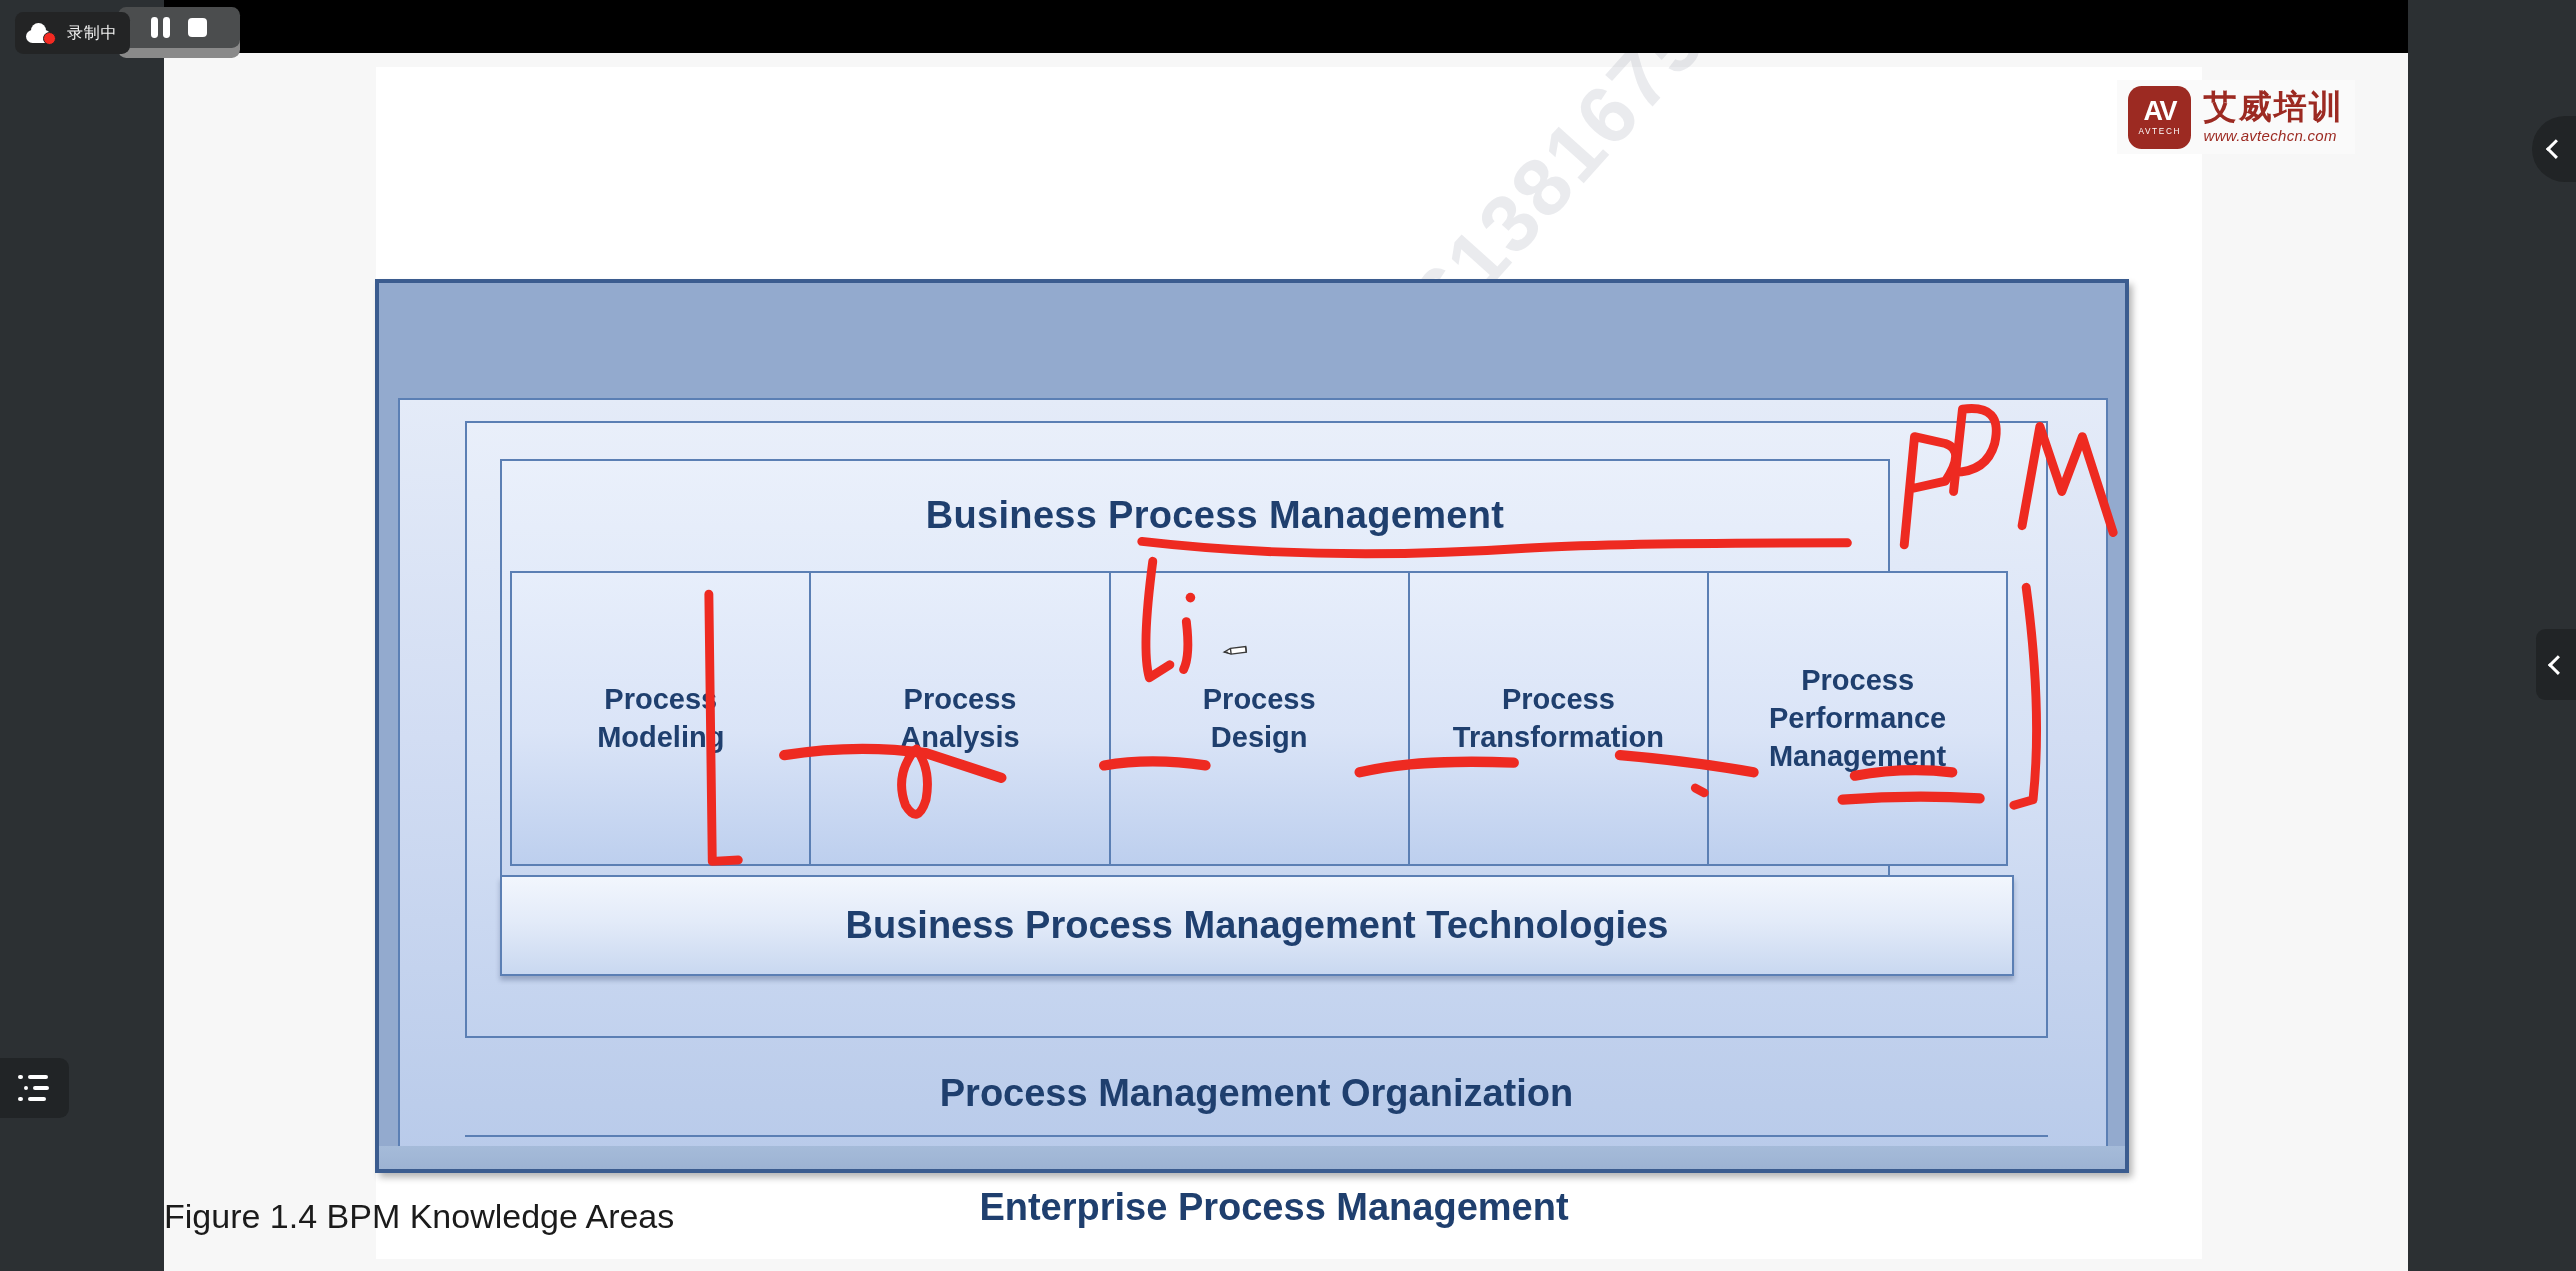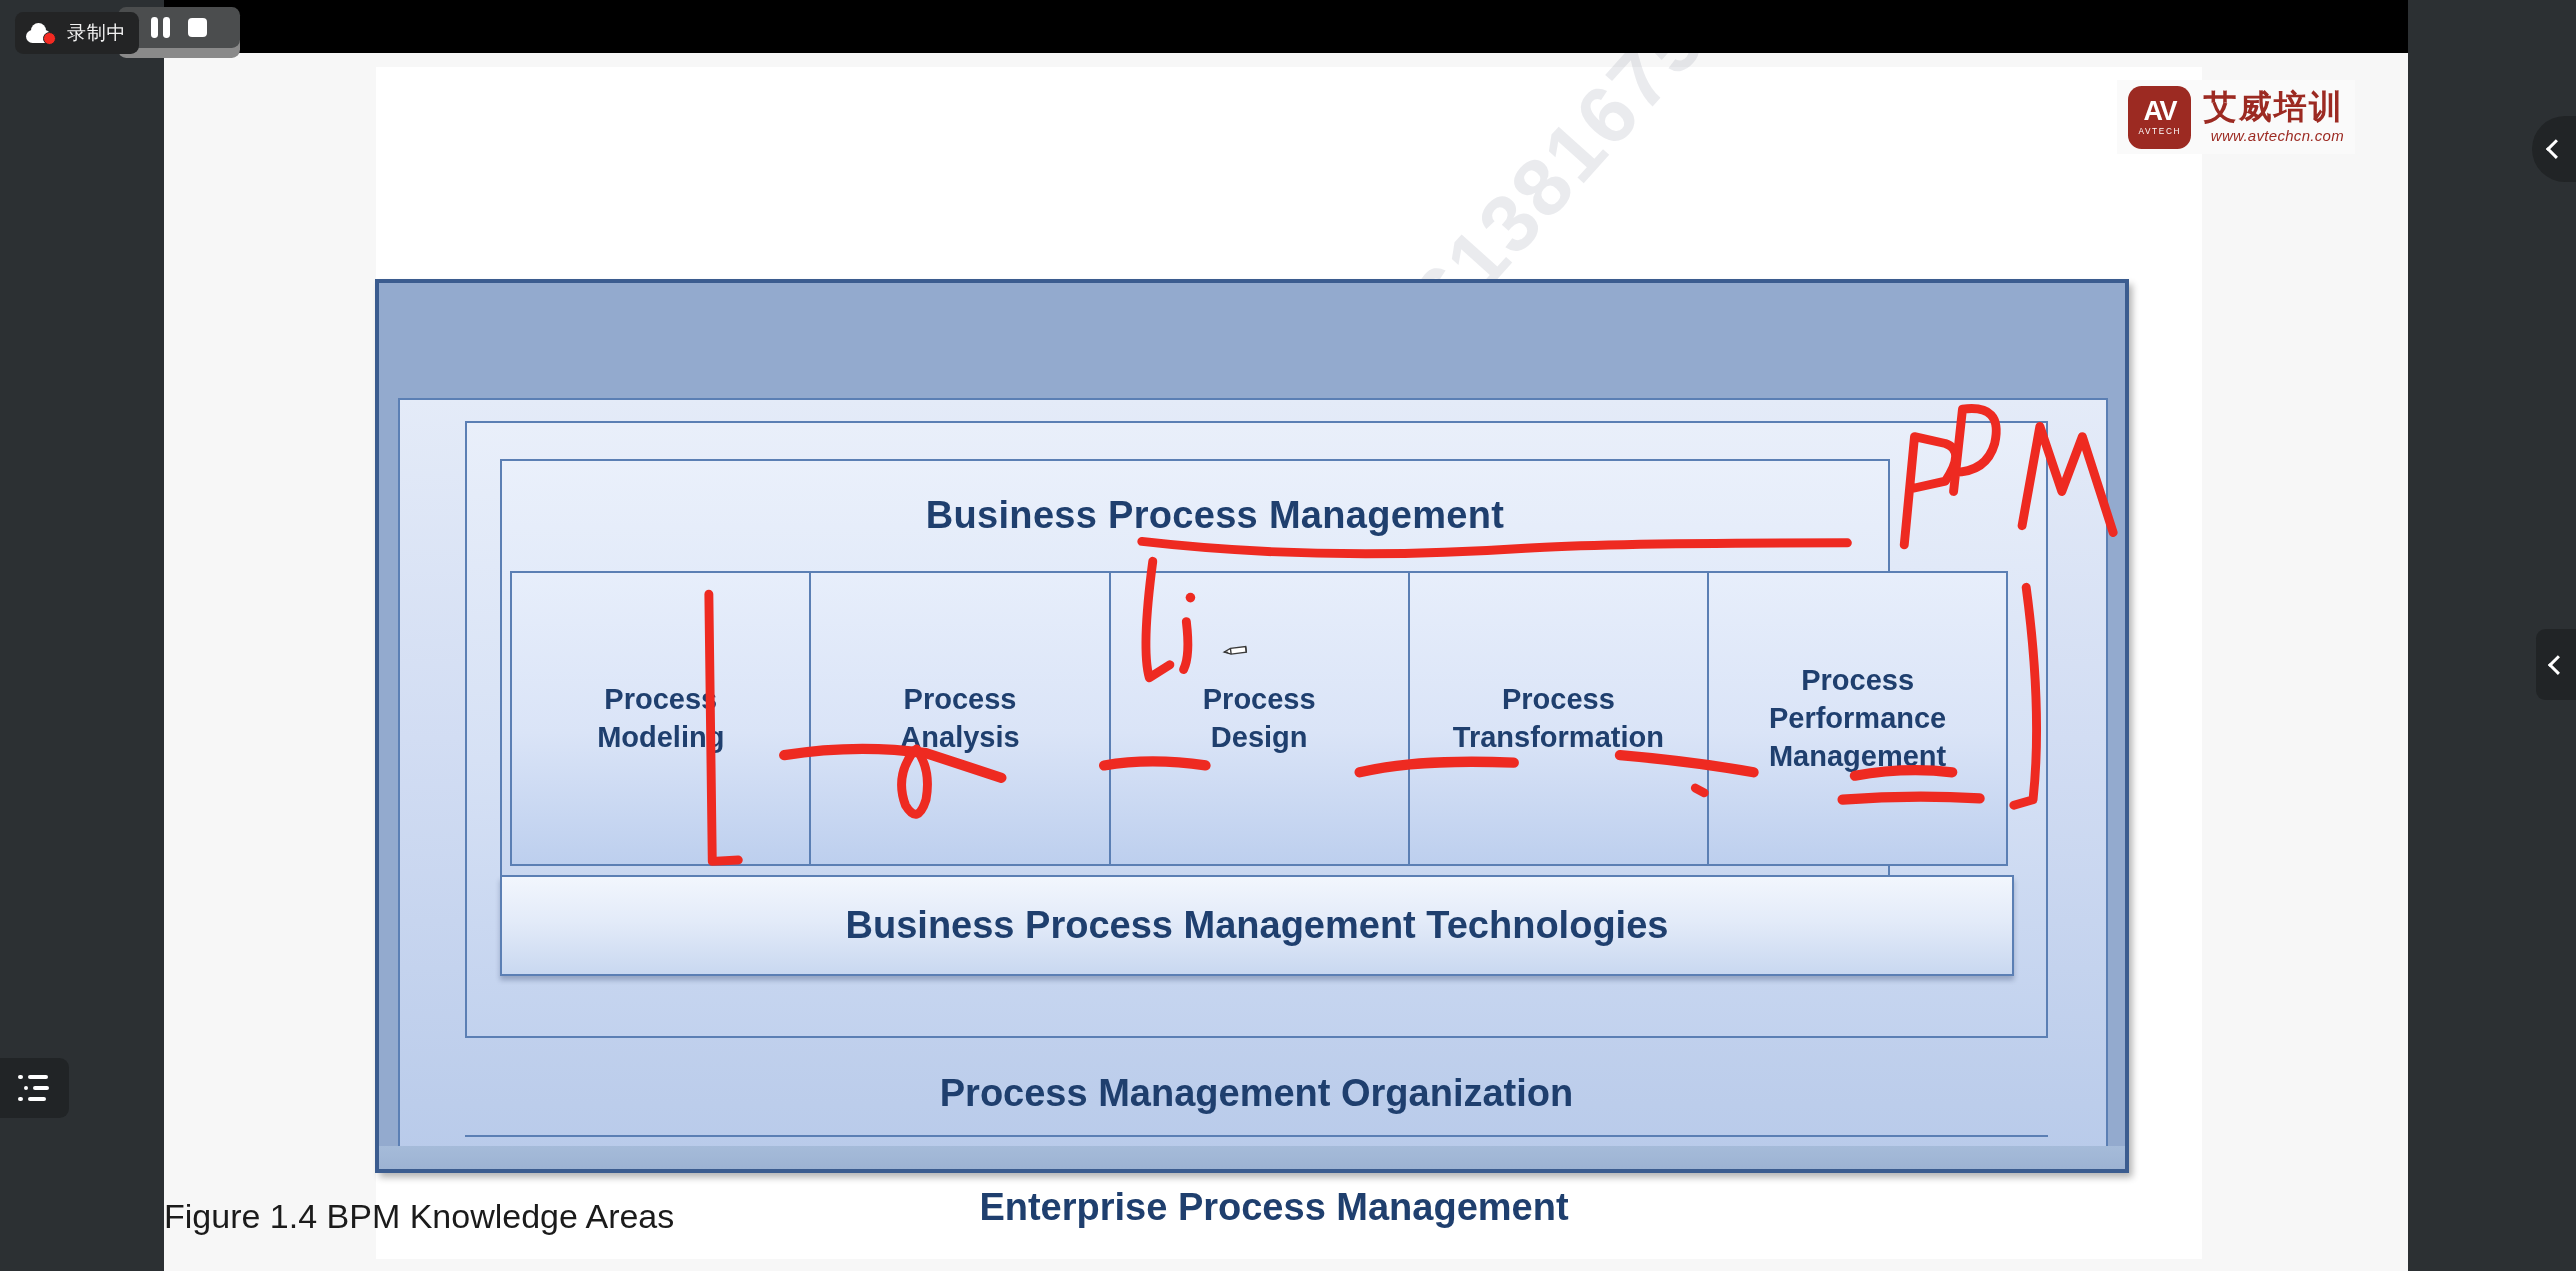--- a/index.html
+++ b/index.html
@@ -30,21 +30,21 @@
     background: #fff; border-radius: 7.5px;
   }
   .cloud-icon .c2 {
     position: absolute; left: 4.8px; top: 1.4px; width: 15px; height: 15px;
     background: #fff; border-radius: 50%;
   }
   .cloud-icon .dot {
     position: absolute; right: 1.4px; bottom: 0px; width: 13px; height: 13px;
     background: #f42a22; border-radius: 50%; border: 1.4px solid #232425;
   }
-  .rec-text { color: #f2f2f2; font-size: 19px; letter-spacing: 0.7px; font-family: Liberation Mono, monospace; }
+  .rec-text { color: #f2f2f2; font-size: 16px; letter-spacing: 0.7px; font-family: Liberation Mono, monospace; }
 
   .rec-ctrl {
     position: absolute; left: 118px; top: 6.9px;
     width: 122px; height: 41px;
     background: #4b4d4e; border-radius: 8.2px;
     display: flex; align-items: center; justify-content: center; gap: 18px;
     z-index: 30;
   }
   .rec-ctrl .pause { display: flex; gap: 5.5px; }
   .rec-ctrl .pause i { display:block; width: 6.9px; height: 20.6px; background: #fff; border-radius: 3.4px; }
@@ -89,21 +89,21 @@
   
   .viewport {
     position: absolute; left: 164px; top: 53px; width: 2244px; height: 1218px;
     background: #f7f7f7; overflow: hidden;
   }
 
   
   .logo-box {
     position: absolute; right: 53px; top: 27px;
     display: flex; align-items: center; gap: 12.3px;
-    background: #fafafa; padding: 5.5px 11px; text-align: right;
+    background: #fafafa; padding: 5.5px 11px;
   }
   .logo-mark {
     width: 63px; height: 63px; background: #9c2a22; border-radius: 13.7px;
     position: relative; display: flex; flex-direction: column;
     align-items: center; justify-content: center;
   }
   .logo-mark .av {
     color: #fff; font-size: 27px; font-weight: bold; letter-spacing: -1.4px;
     line-height: 1; font-family: "Liberation Sans", sans-serif;
   }

